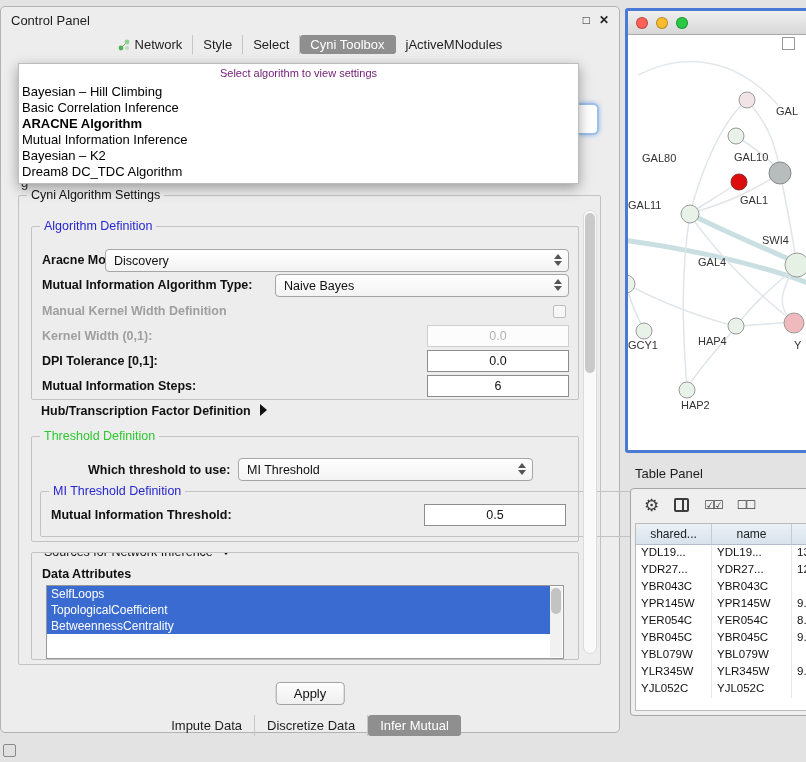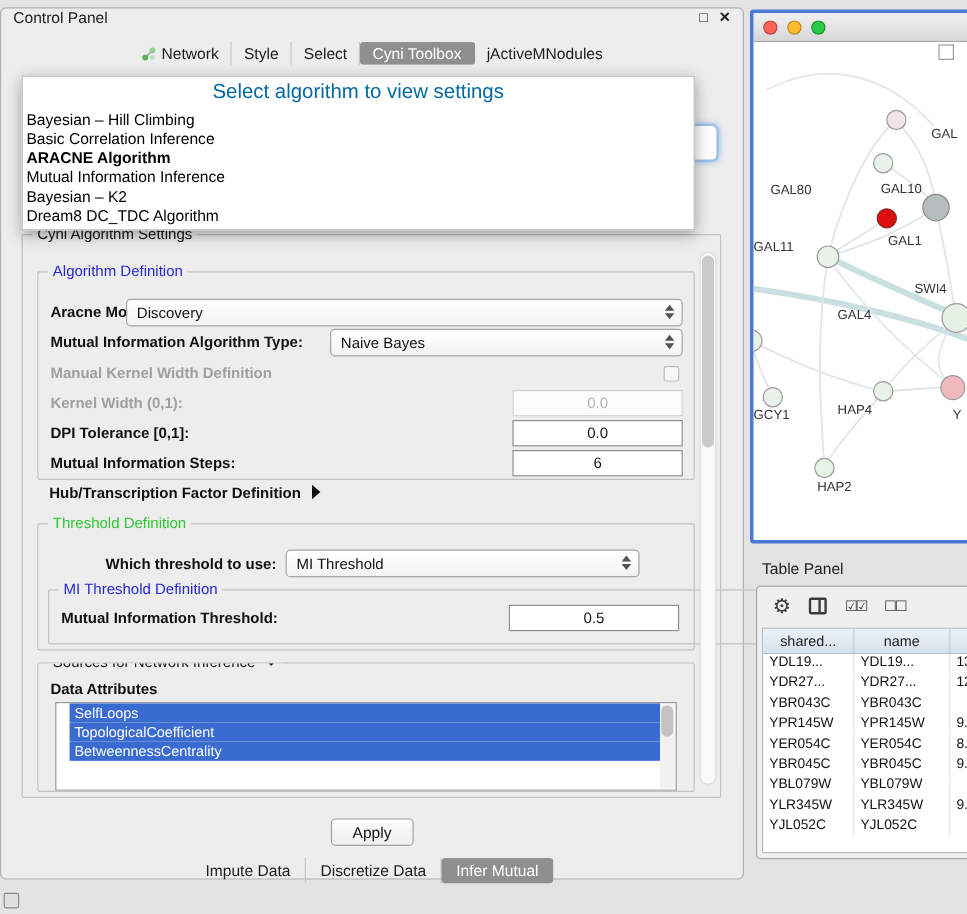--- a/index.html
+++ b/index.html
@@ -3,33 +3,33 @@
 <meta charset="utf-8">
 <style>
   * { box-sizing: border-box; margin: 0; padding: 0; }
   html,body { width:806px; height:762px; }
   body { font-family:"Liberation Sans", sans-serif; background:#e3e3e3; position:relative; overflow:hidden; }
   .page { position:absolute; inset:0; overflow:hidden; }
 
   
   .control-panel { position:absolute; left:0; top:6px; width:620px; height:727px;
     background:#ededed; border:1px solid #b2b2b2; border-radius:5px; }
-  .cp-titlebar { height:26px; display:flex; padding:0 10px; font-size:13px; color:#1d1d1d; }
+  .cp-titlebar { height:26px; display:flex; align-items:center; padding:0 10px; font-size:13px; color:#1d1d1d; }
   .cp-controls { margin-left:auto; display:flex; gap:9px; font-size:12px; color:#222; }
   .cp-controls span { cursor:default; }
 
   .top-tabs { display:flex; justify-content:center; align-items:center; height:23px; font-size:13px; color:#1d1d1d; }
   .tab { padding:2px 10px; border-right:1px solid #c6c6c6; display:flex; align-items:center; gap:5px; white-space:nowrap; }
   .tab:last-child { border-right:none; }
   .tab.selected { background:#8f8f8f; color:#fff; border-radius:3px; border-right-color:transparent; }
 
   
   .algo-dropdown { position:absolute; left:17px; top:56px; width:561px; background:#fff;
     border:1px solid #bdbdbd; box-shadow:0 4px 12px rgba(0,0,0,.35); z-index:30; padding-bottom:3px; }
-  .dd-placeholder { color:#0369a1; text-align:center; font-size:17px; padding:3px 0 5px 0; }
+  .dd-placeholder { color:#701a75; text-align:center; font-size:11px; padding:3px 0 5px 0; }
   .dd-item { font-size:13px; color:#000; line-height:16px; padding:0 3px; }
   .dd-item.selected { font-weight:bold; }
 
   
   .combo-fragment { position:absolute; left:578px; top:96px; width:20px; height:32px; background:#fff;
     border:2px solid #9dbfe9; border-left:none; border-radius:0 6px 6px 0; box-shadow:0 0 5px #89b4e8; z-index:10; }
   .frag-g { position:absolute; left:20px; top:168px; font-size:13px; color:#333; z-index:5; }
 
   
   .group { position:absolute; border:1px solid #c2c2c2; border-radius:2px; }
@@ -218,21 +218,21 @@
           <span class="flabel" style="left:10px; top:16px;">Mutual Information Threshold:</span>
           <div class="tfield" style="left:383px; top:12px; width:142px;">0.5</div>
         </div>
       </div>
 
       <div class="group" style="left:12px; top:356px; width:548px; height:108px; overflow:hidden;">
         <span class="group-label">
           <span>Sources for Network Inference</span><span class="arrow-down"></span>
         </span>
         <span class="flabel" style="left:10px; top:14px;">Data Attributes</span>
-        <div class="attr-list" id="attr-list" style="left:14px; top:32px; width:518px; height:74px;padding-left:11px;">
+        <div class="attr-list" id="attr-list" style="left:14px; top:32px; width:518px; height:74px;">
           <div class="list-scroll">
               <div class="thumb"></div>
             </div>
         <div class="attr-item">SelfLoops</div>
             <div class="attr-item">TopologicalCoefficient</div>
             <div class="attr-item">BetweennessCentrality</div>
           </div>
       </div>
 
       <div class="main-scroll">

